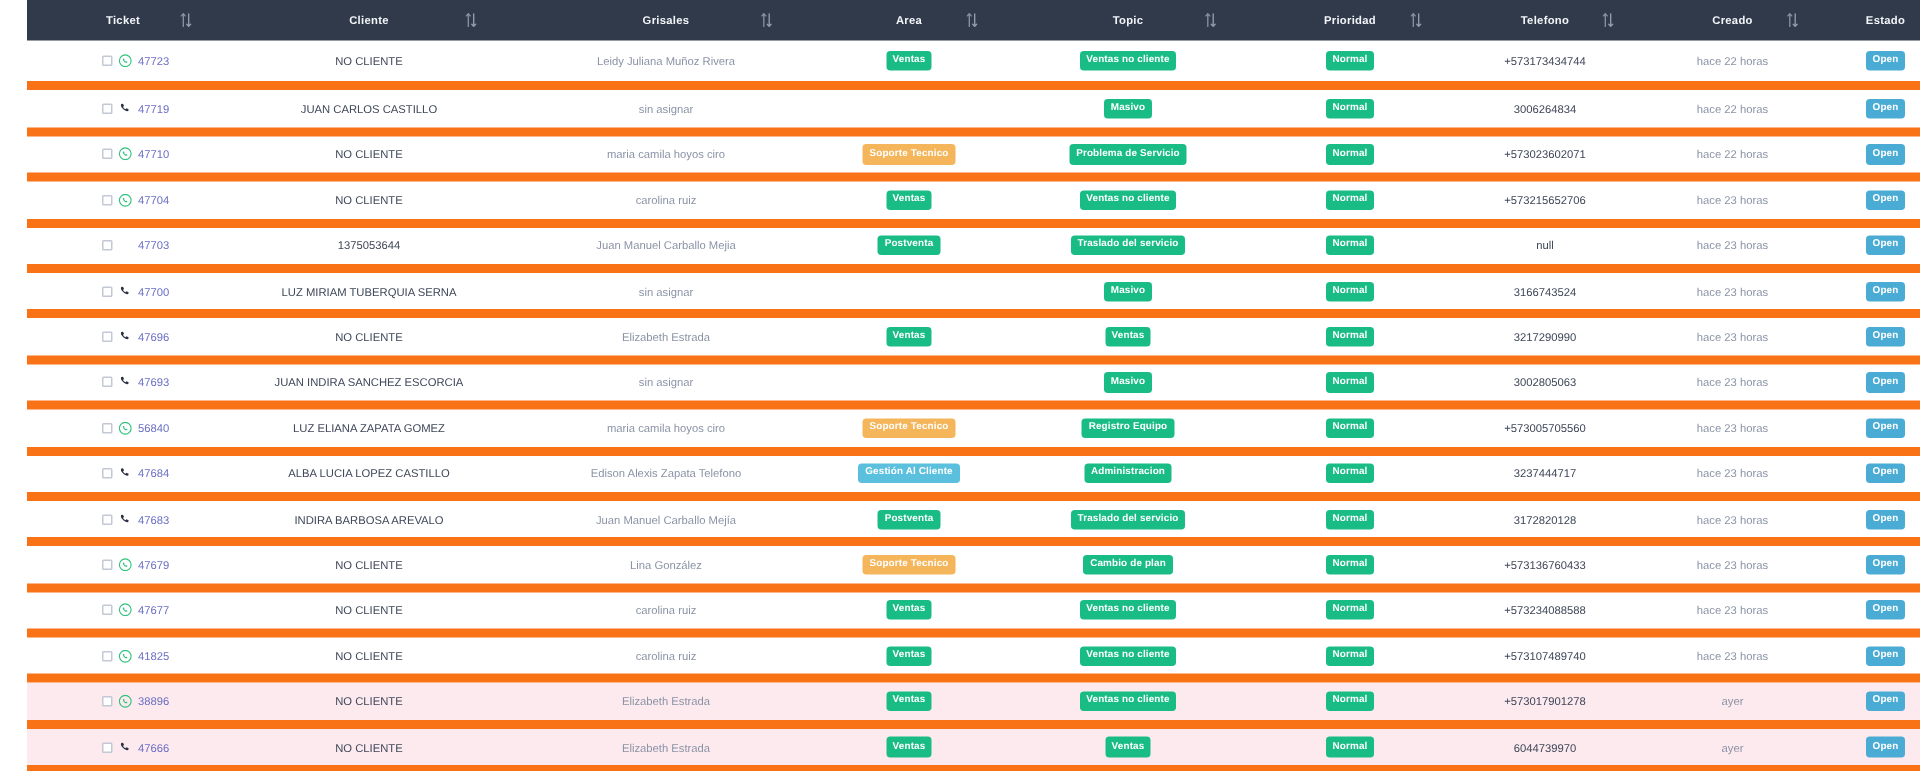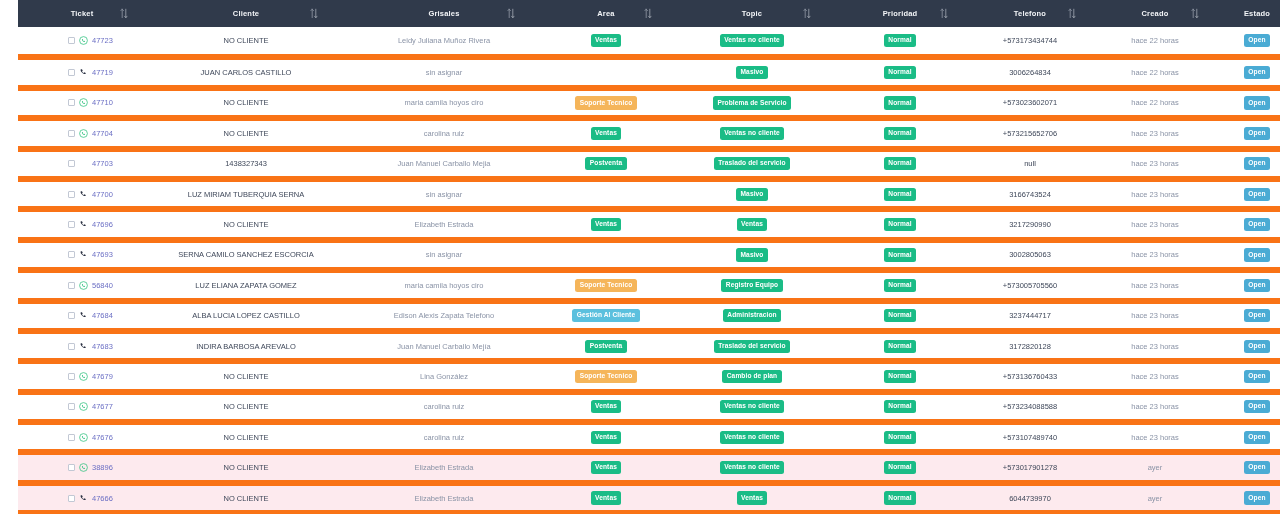--- a/index.html
+++ b/index.html
@@ -318,21 +318,21 @@
           <td><span class="badge b-open">Open</span></td>
         </tr>
         <tr class="data-row">
           <td>
             <div class="ticket-cell">
               <span class="chk"></span>
               <span class="chan-ico blank"></span>
               <a class="ticket-link" href="#">47703</a>
             </div>
           </td>
-          <td class="cell-dark">1438327343</td>
+          <td class="cell-dark">1375053644</td>
           <td class="cell-muted">Juan Manuel Carballo Mejia</td>
           <td><span class="badge b-green">Postventa</span></td>
           <td><span class="badge b-green">Traslado del servicio</span></td>
           <td><span class="badge b-green">Normal</span></td>
           <td class="cell-dark">null</td>
           <td class="cell-muted">hace 23 horas</td>
           <td><span class="badge b-open">Open</span></td>
         </tr>
         <tr class="data-row">
           <td>
@@ -381,21 +381,21 @@
             <div class="ticket-cell">
               <span class="chk"></span>
               <span class="chan-ico">
                 <svg width="9" height="9" viewBox="0 0 12 12">
                   <path d="M2.4 1.8 4 1.5l1 2-1 .8c.3 1 1.2 1.9 2.2 2.2l.8-1 2 1-.3 1.6c-1.8.3-4.1-1-5.4-2.8C2.1 4.4 1.9 2.8 2.4 1.8z" fill="#2b3243"></path>
                 </svg>
               </span>
               <a class="ticket-link" href="#">47693</a>
             </div>
           </td>
-          <td class="cell-dark">SERNA CAMILO SANCHEZ ESCORCIA</td>
+          <td class="cell-dark">JUAN INDIRA SANCHEZ ESCORCIA</td>
           <td class="cell-muted">sin asignar</td>
           <td></td>
           <td><span class="badge b-green">Masivo</span></td>
           <td><span class="badge b-green">Normal</span></td>
           <td class="cell-dark">3002805063</td>
           <td class="cell-muted">hace 23 horas</td>
           <td><span class="badge b-open">Open</span></td>
         </tr>
         <tr class="data-row">
           <td>
@@ -508,21 +508,21 @@
         <tr class="data-row">
           <td>
             <div class="ticket-cell">
               <span class="chk"></span>
               <span class="chan-ico">
                 <svg width="9" height="9" viewBox="0 0 12 12">
                   <circle cx="6" cy="6" r="5.2" fill="none" stroke="#2ec27e" stroke-width="1"></circle>
                   <path d="M4.3 4.1c.5-.3.9.1 1 .5.1.4-.3.6-.2.9.2.5.8 1 1.3 1.2.3.1.5-.3.9-.2.4.1.8.5.5 1-.3.4-1 .5-1.6.2-1-.4-1.9-1.4-2.2-2.4-.2-.6-.1-1 .3-1.2z" fill="#2ec27e"></path>
                 </svg>
               </span>
-              <a class="ticket-link" href="#">47676</a>
+              <a class="ticket-link" href="#">41825</a>
             </div>
           </td>
           <td class="cell-dark">NO CLIENTE</td>
           <td class="cell-muted">carolina ruiz</td>
           <td><span class="badge b-green">Ventas</span></td>
           <td><span class="badge b-green">Ventas no cliente</span></td>
           <td><span class="badge b-green">Normal</span></td>
           <td class="cell-dark">+573107489740</td>
           <td class="cell-muted">hace 23 horas</td>
           <td><span class="badge b-open">Open</span></td>

